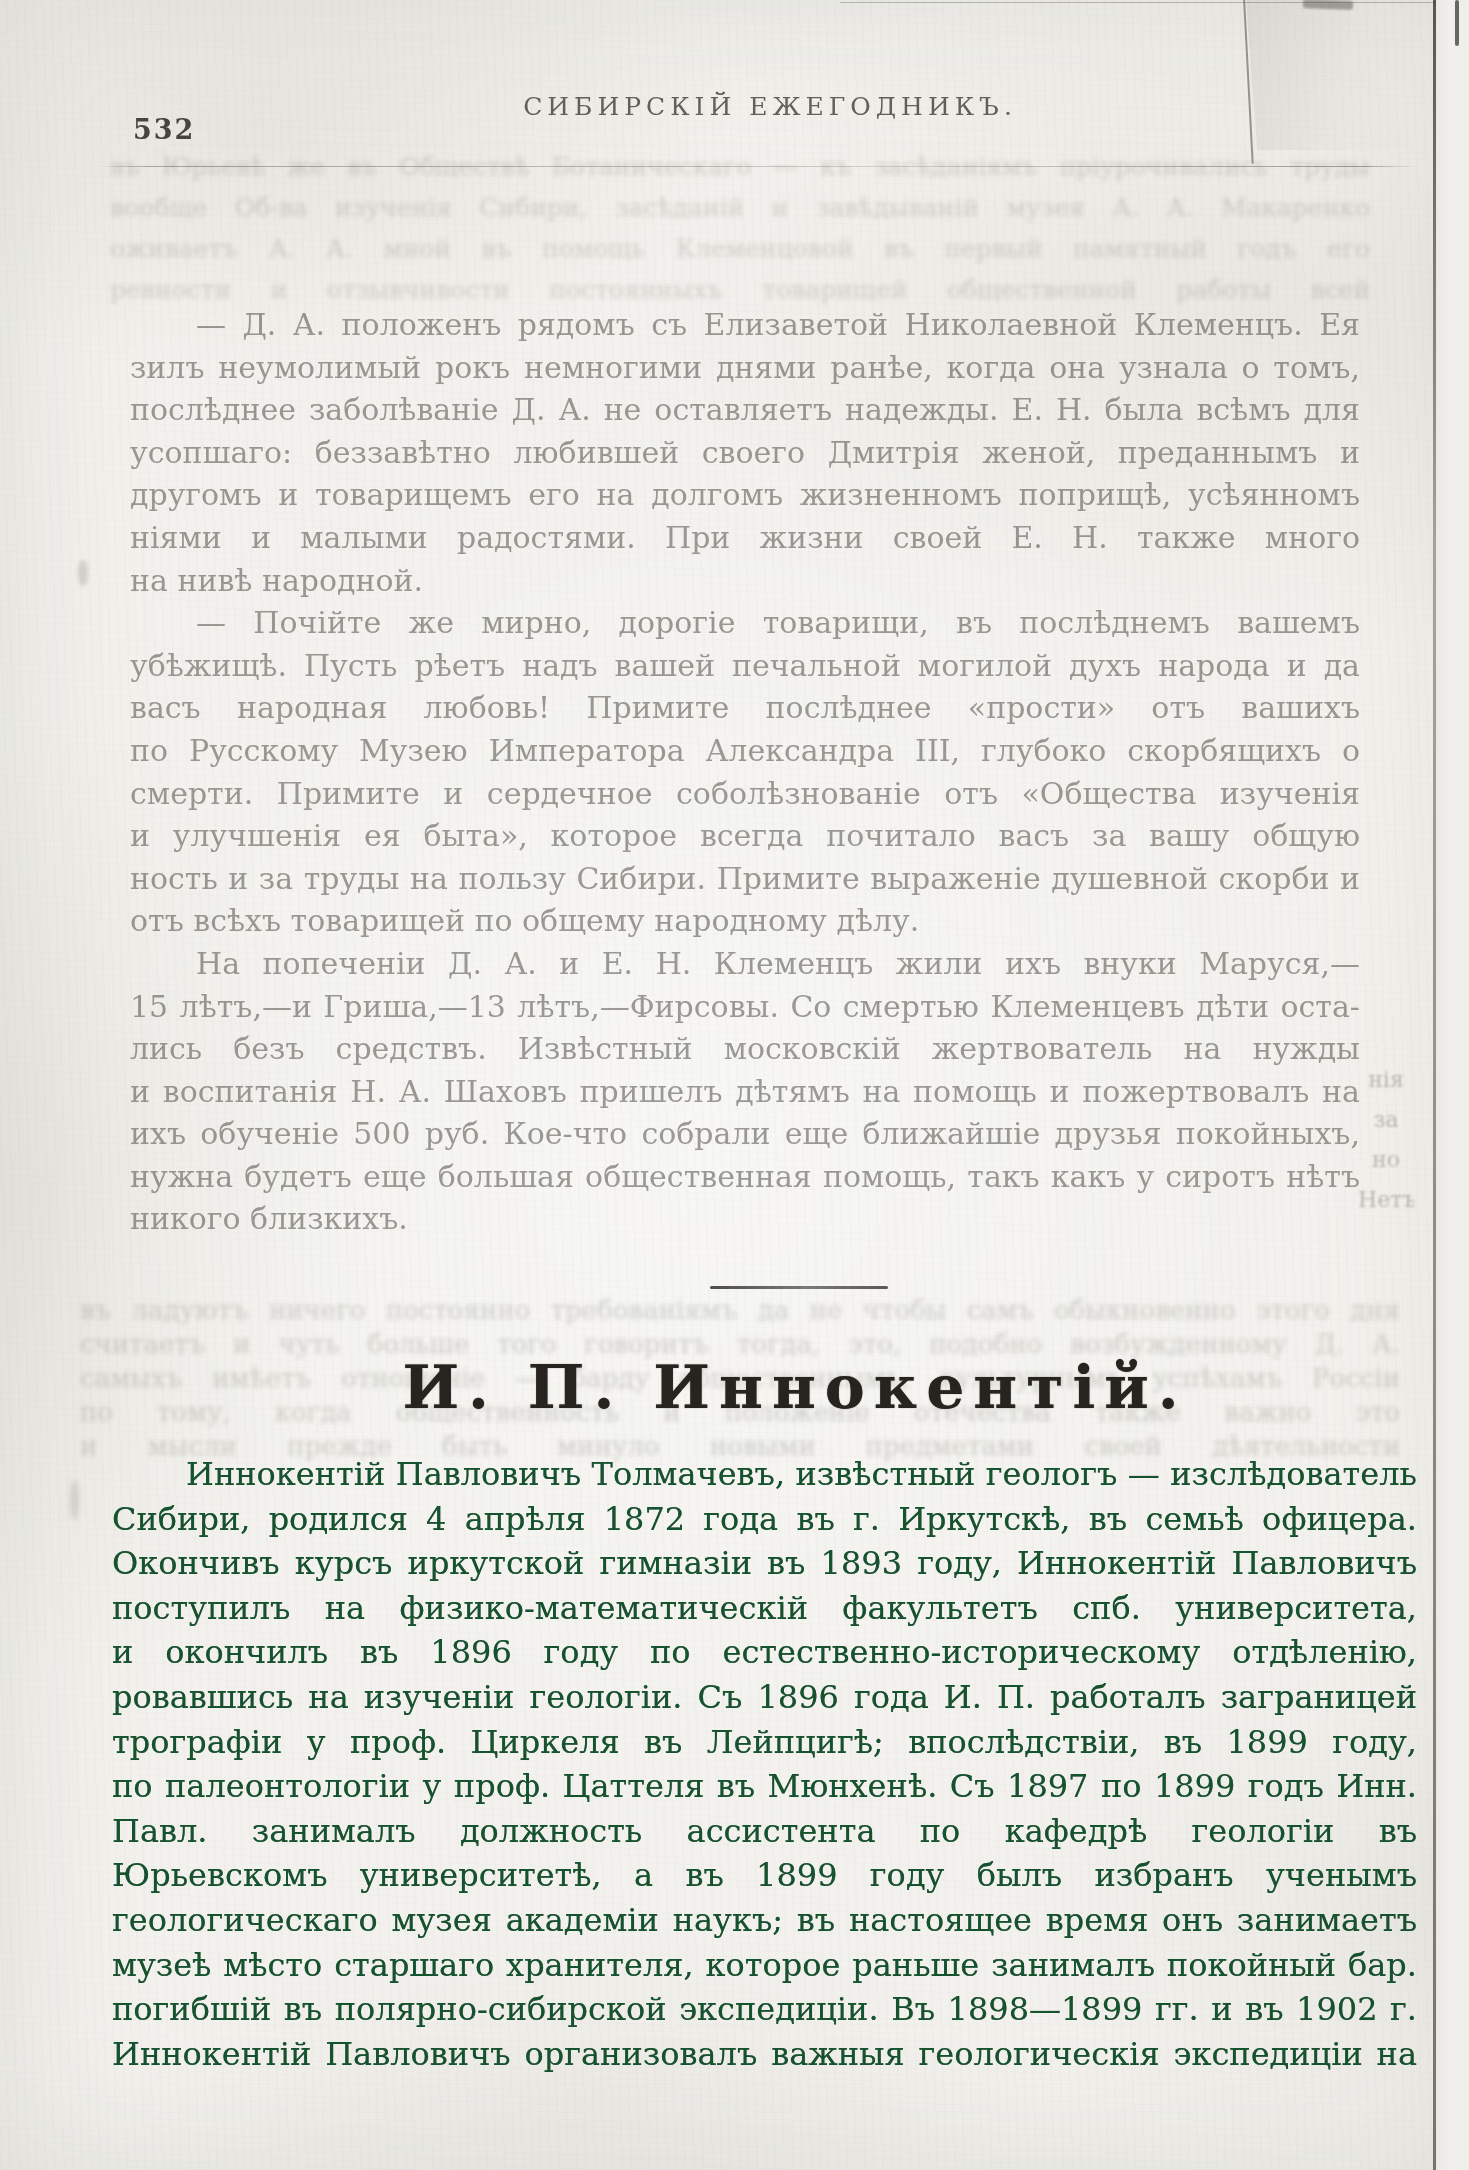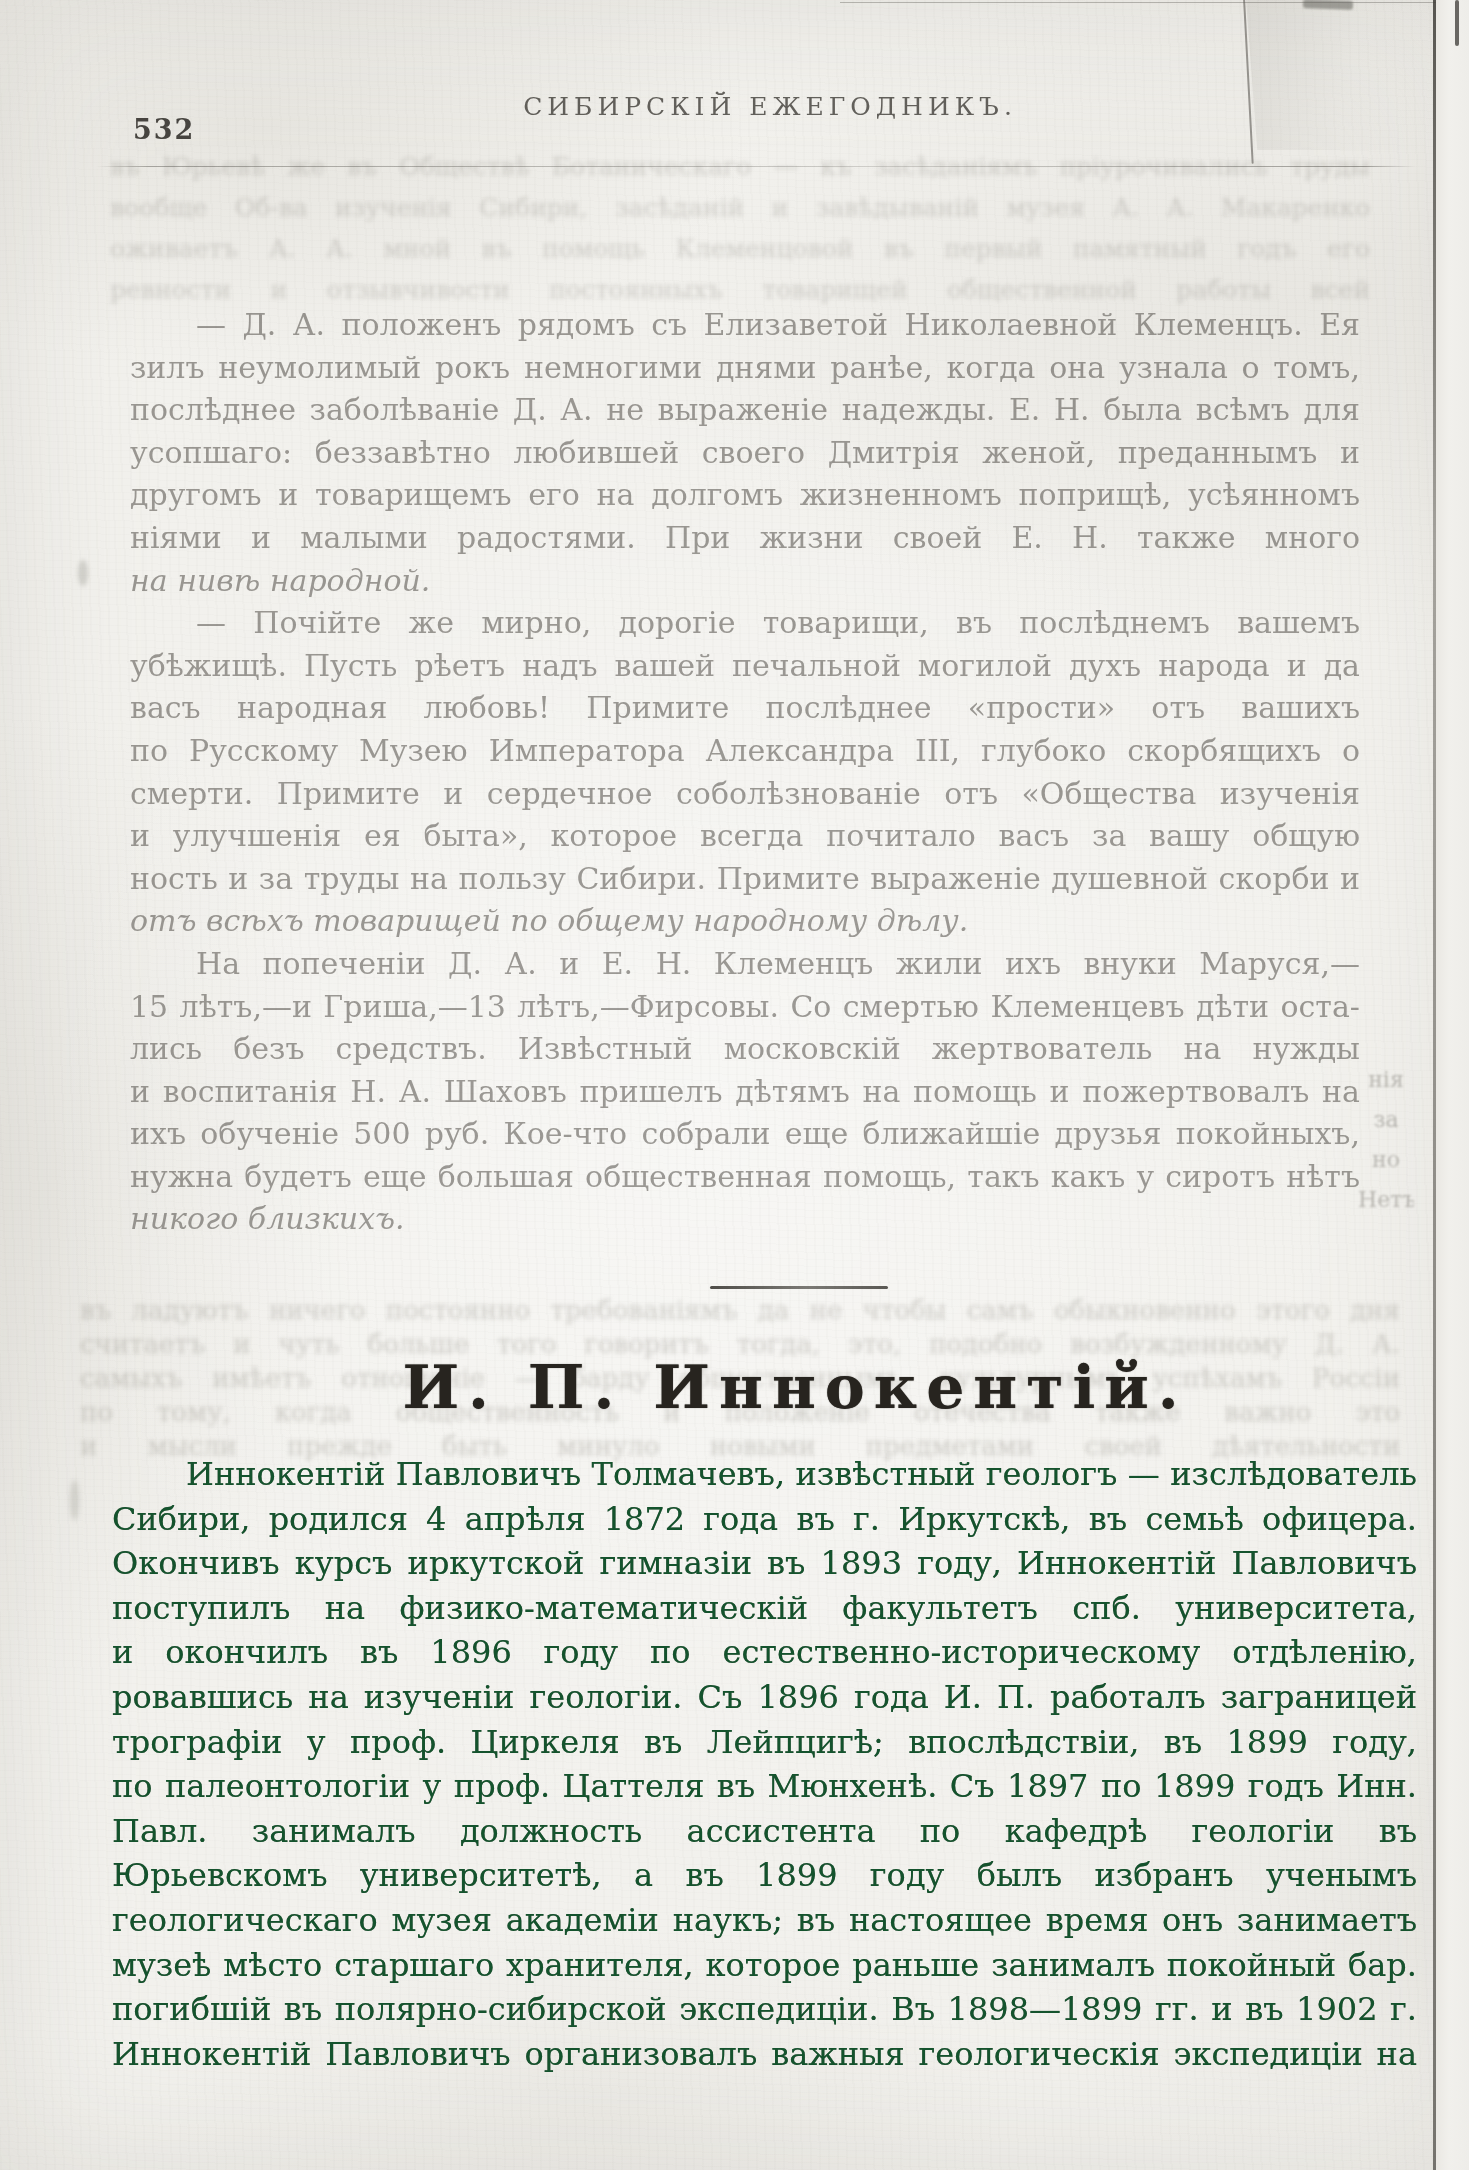--- a/index.html
+++ b/index.html
@@ -69,21 +69,21 @@
   .memorial{
     position:absolute;left:130px;top:304px;width:1230px;
     color:rgba(70,67,61,0.52);
     filter:blur(0.7px);
   }
   .memorial .line{
     font-size:30px;line-height:42.6px;height:42.6px;overflow:hidden;
     text-align:justify;text-align-last:justify;
   }
   .memorial .line.indent{text-indent:66px;}
-  .memorial .line.end{text-align-last:left;font-style:italic;}
+  .memorial .line.end{text-align-last:left;}
   
   .divider{
     position:absolute;left:710px;top:1286px;width:178px;height:3px;
     background:linear-gradient(90deg, rgba(50,48,43,0.85), rgba(58,56,50,0.65) 55%, rgba(50,48,43,0.8));
     border-radius:2px;
   }
   .article-heading{
     position:absolute;left:180px;top:1352px;width:1230px;
     text-align:center;
     font-size:60px;font-weight:bold;letter-spacing:9px;
@@ -153,21 +153,21 @@
   </div>
 
 <div class="page-num">532</div>
 <div class="journal-title">СИБИРСКІЙ ЕЖЕГОДНИКЪ.</div>
 <div class="header-rule"></div>
 
 <div class="memorial">
   <div>
       <div class="line indent">— Д. А. положенъ рядомъ съ Елизаветой Николаевной Клеменцъ. Ея сра-</div>
       <div class="line">зилъ неумолимый рокъ немногими днями ранѣе, когда она узнала о томъ, что</div>
-      <div class="line">послѣднее заболѣваніе Д. А. не выраженіе надежды. Е. Н. была всѣмъ для</div>
+      <div class="line">послѣднее заболѣваніе Д. А. не оставляетъ надежды. Е. Н. была всѣмъ для</div>
       <div class="line">усопшаго: беззавѣтно любившей своего Дмитрія женой, преданнымъ и вѣрнымъ</div>
       <div class="line">другомъ и товарищемъ его на долгомъ жизненномъ поприщѣ, усѣянномъ тер-</div>
       <div class="line">ніями и малыми радостями. При жизни своей Е. Н. также много потрудилась</div>
       <div class="line end">на нивѣ народной.</div>
     </div>
   <div>
       <div class="line indent">— Почійте же мирно, дорогіе товарищи, въ послѣднемъ вашемъ</div>
       <div class="line">убѣжищѣ. Пусть рѣетъ надъ вашей печальной могилой духъ народа и да покоитъ</div>
       <div class="line">васъ народная любовь! Примите послѣднее «прости» отъ вашихъ сотрудниковъ</div>
       <div class="line">по Русскому Музею Императора Александра III, глубоко скорбящихъ о вашей</div>

